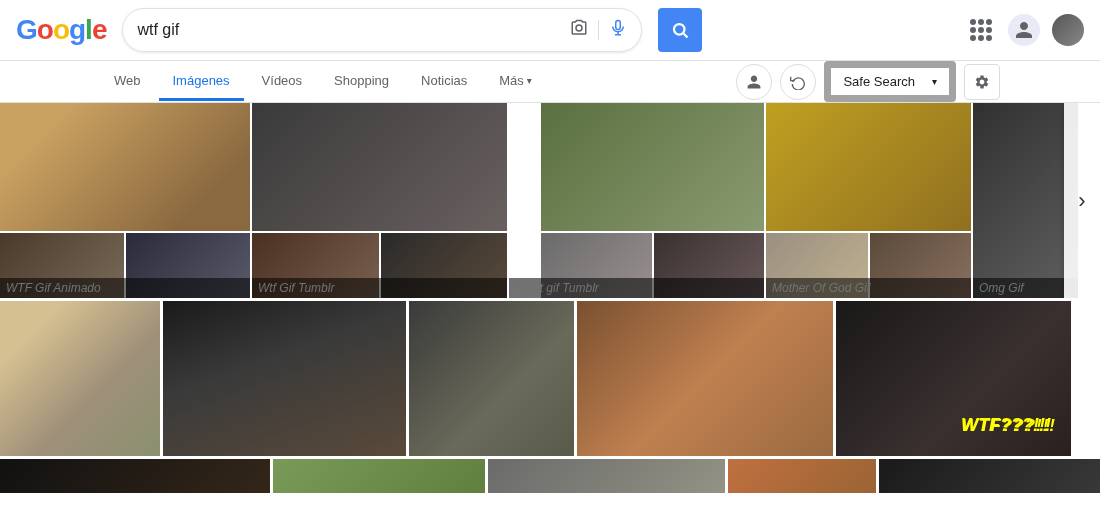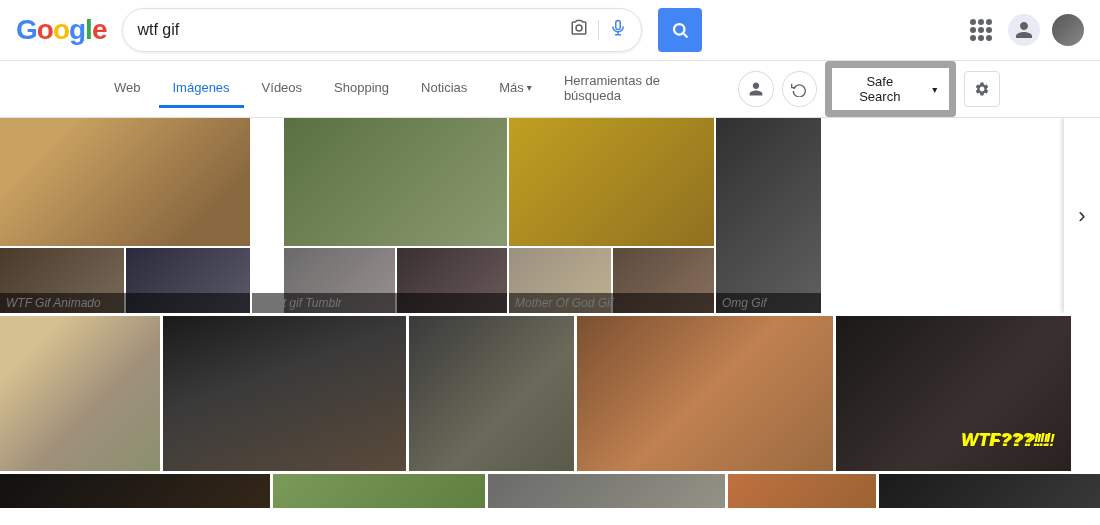--- a/index.html
+++ b/index.html
@@ -125,21 +125,20 @@
 <div class="nav-tabs">
   <a class="nav-tab">Web</a>
   <a class="nav-tab active">Imágenes</a>
   <a class="nav-tab">Vídeos</a>
   <a class="nav-tab">Shopping</a>
   <a class="nav-tab">Noticias</a>
   <a class="nav-tab" style="display:flex;align-items:center;gap:3px;">
       <span>Más</span>
       <span style="font-size:10px;">▾</span>
     </a>
-  <a class="nav-tab">Herramientas de búsqueda</a>
   <div class="nav-tools">
     <button class="tool-btn">
       <svg width="16" height="16" viewBox="0 0 24 24" fill="#5f6368">
           <path d="M12 12c2.7 0 4.8-2.1 4.8-4.8S14.7 2.4 12 2.4 7.2 4.5 7.2 7.2 9.3 12 12 12zm0 2.4c-3.2 0-9.6 1.6-9.6 4.8v2.4h19.2v-2.4c0-3.2-6.4-4.8-9.6-4.8z"></path>
         </svg>
     </button>
     <button class="tool-btn">
       <svg width="16" height="16" viewBox="0 0 24 24" fill="none" stroke="#5f6368" stroke-width="2">
           <path d="M1 4v6h6"></path>
           <path d="M3.51 15a9 9 0 1 0 .49-3"></path>
@@ -172,20 +171,36 @@
                 <div class="cell-inner" style="background:linear-gradient(135deg,#4a3a2a,#7a6a5a);height:100%;"></div>
               </div>
             <div class="tg-sub">
                 <div class="cell-inner" style="background:linear-gradient(135deg,#2a2a3a,#5a5a6a);height:100%;"></div>
               </div>
           </div>
         </div>
         <div class="thumb-label">WTF Gif Animado</div>
       </div>
 
+      <div class="thumb-group tg-2" style="margin-left:2px;">
+        <div class="tg-inner">
+          <div class="tg-main">
+            <div class="cell-inner" style="background:linear-gradient(135deg,#3a3a3a,#6a6060); height:100%;"></div>
+          </div>
+          <div class="tg-subs">
+            <div class="tg-sub">
+                <div class="cell-inner" style="background:linear-gradient(135deg,#4a3020,#7a6050);height:100%;"></div>
+              </div>
+            <div class="tg-sub">
+                <div class="cell-inner" style="background:linear-gradient(135deg,#2a2a2a,#5a4a3a);height:100%;"></div>
+              </div>
+          </div>
+        </div>
+        <div class="thumb-label">Wtf Gif Tumblr</div>
+      </div>
 
       <div class="thumb-group tg-3" style="margin-left:2px;">
         <div class="tg-inner">
           <div class="tg-main">
             <div class="cell-inner" style="background:linear-gradient(135deg,#5a7040,#8a9a70); height:100%;"></div>
           </div>
           <div class="tg-subs">
             <div class="tg-sub">
                 <div class="cell-inner" style="background:linear-gradient(135deg,#6a6a6a,#9a9090);height:100%;"></div>
               </div>

